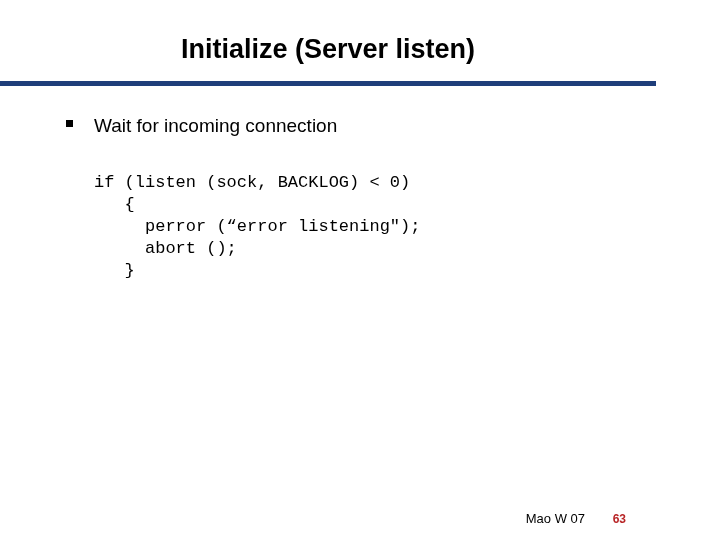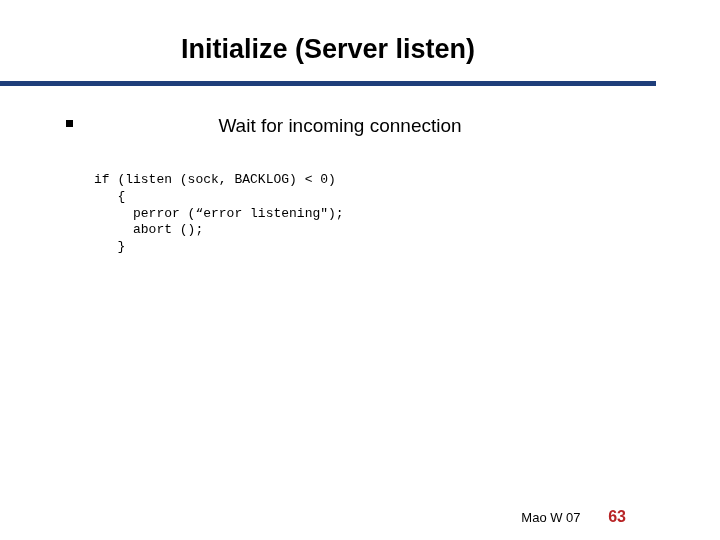--- a/index.html
+++ b/index.html
@@ -37,54 +37,53 @@
     list-style: none;
     padding: 0;
     margin: 0;
   }
   ul.bullets li {
     position: relative;
     padding-left: 28px;
     font-size: 19px;
     line-height: 1.25;
     margin-bottom: 4px;
-    text-align: center;
   }
   ul.bullets li .bullet-marker {
     position: absolute;
     left: 0;
     top: 6px;
     width: 7px;
     height: 7px;
     background: #000;
   }
   .inline-code {
     font-family: "Courier New", Courier, monospace;
   }
   .codeblock {
     font-family: "Courier New", Courier, monospace;
-    font-size: 13px;
+    font-size: 17px;
     line-height: 1.3;
     white-space: pre;
     margin-top: 34px;
     margin-left: 28px;
   }
   .footer {
     position: absolute;
     bottom: 14px;
     right: 30px;
     font-size: 13px;
   }
   .footer .attribution {
     margin-right: 24px;
   }
   .footer .pagenum {
     color: #b82426;
     font-weight: bold;
-    font-size: 16px;
+    font-size: 12px;
   }
 </style>
 </head>
 <body>
 
 <div class="slide">
 
   <div class="title">Initialize (Server listen)</div>
 
   <div class="divider"></div>

